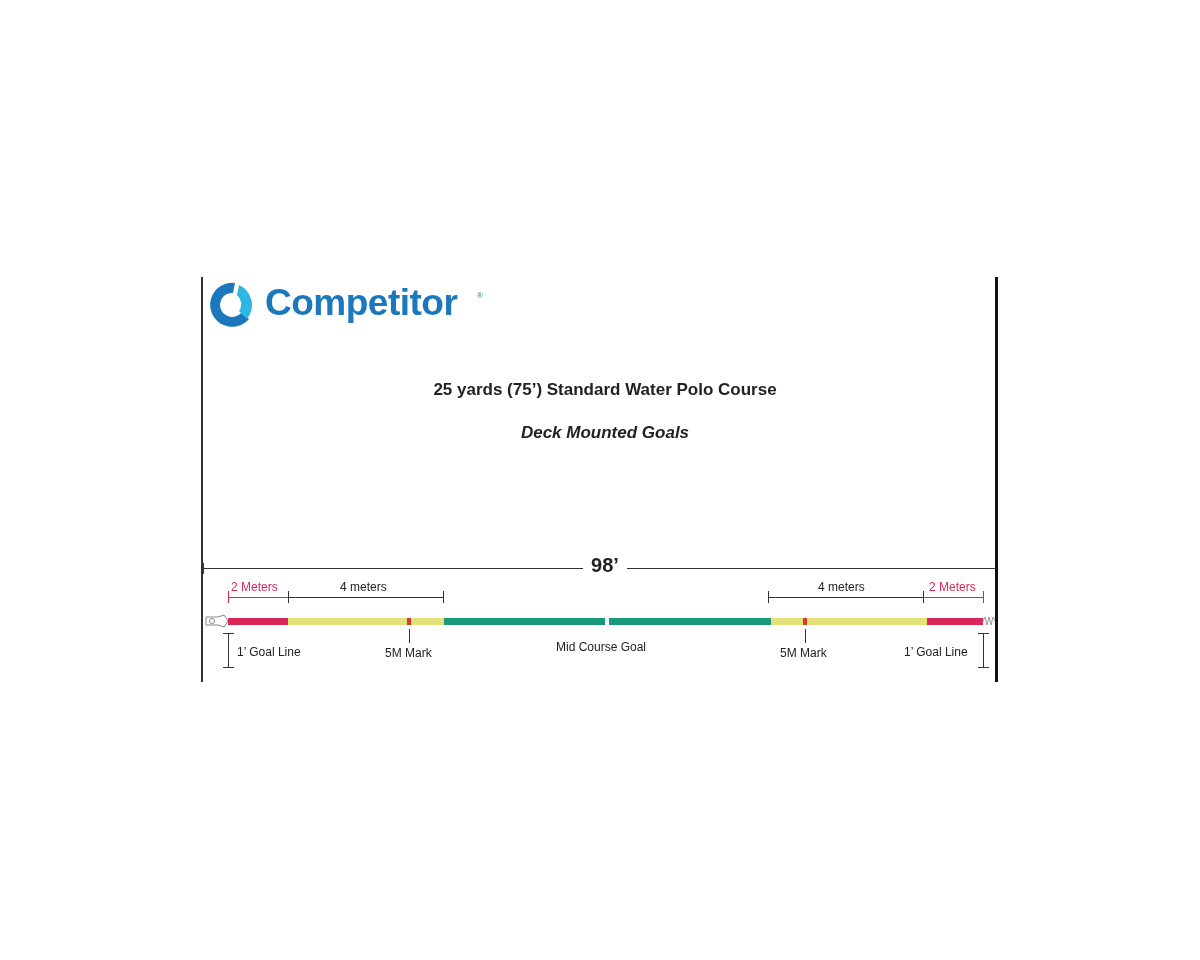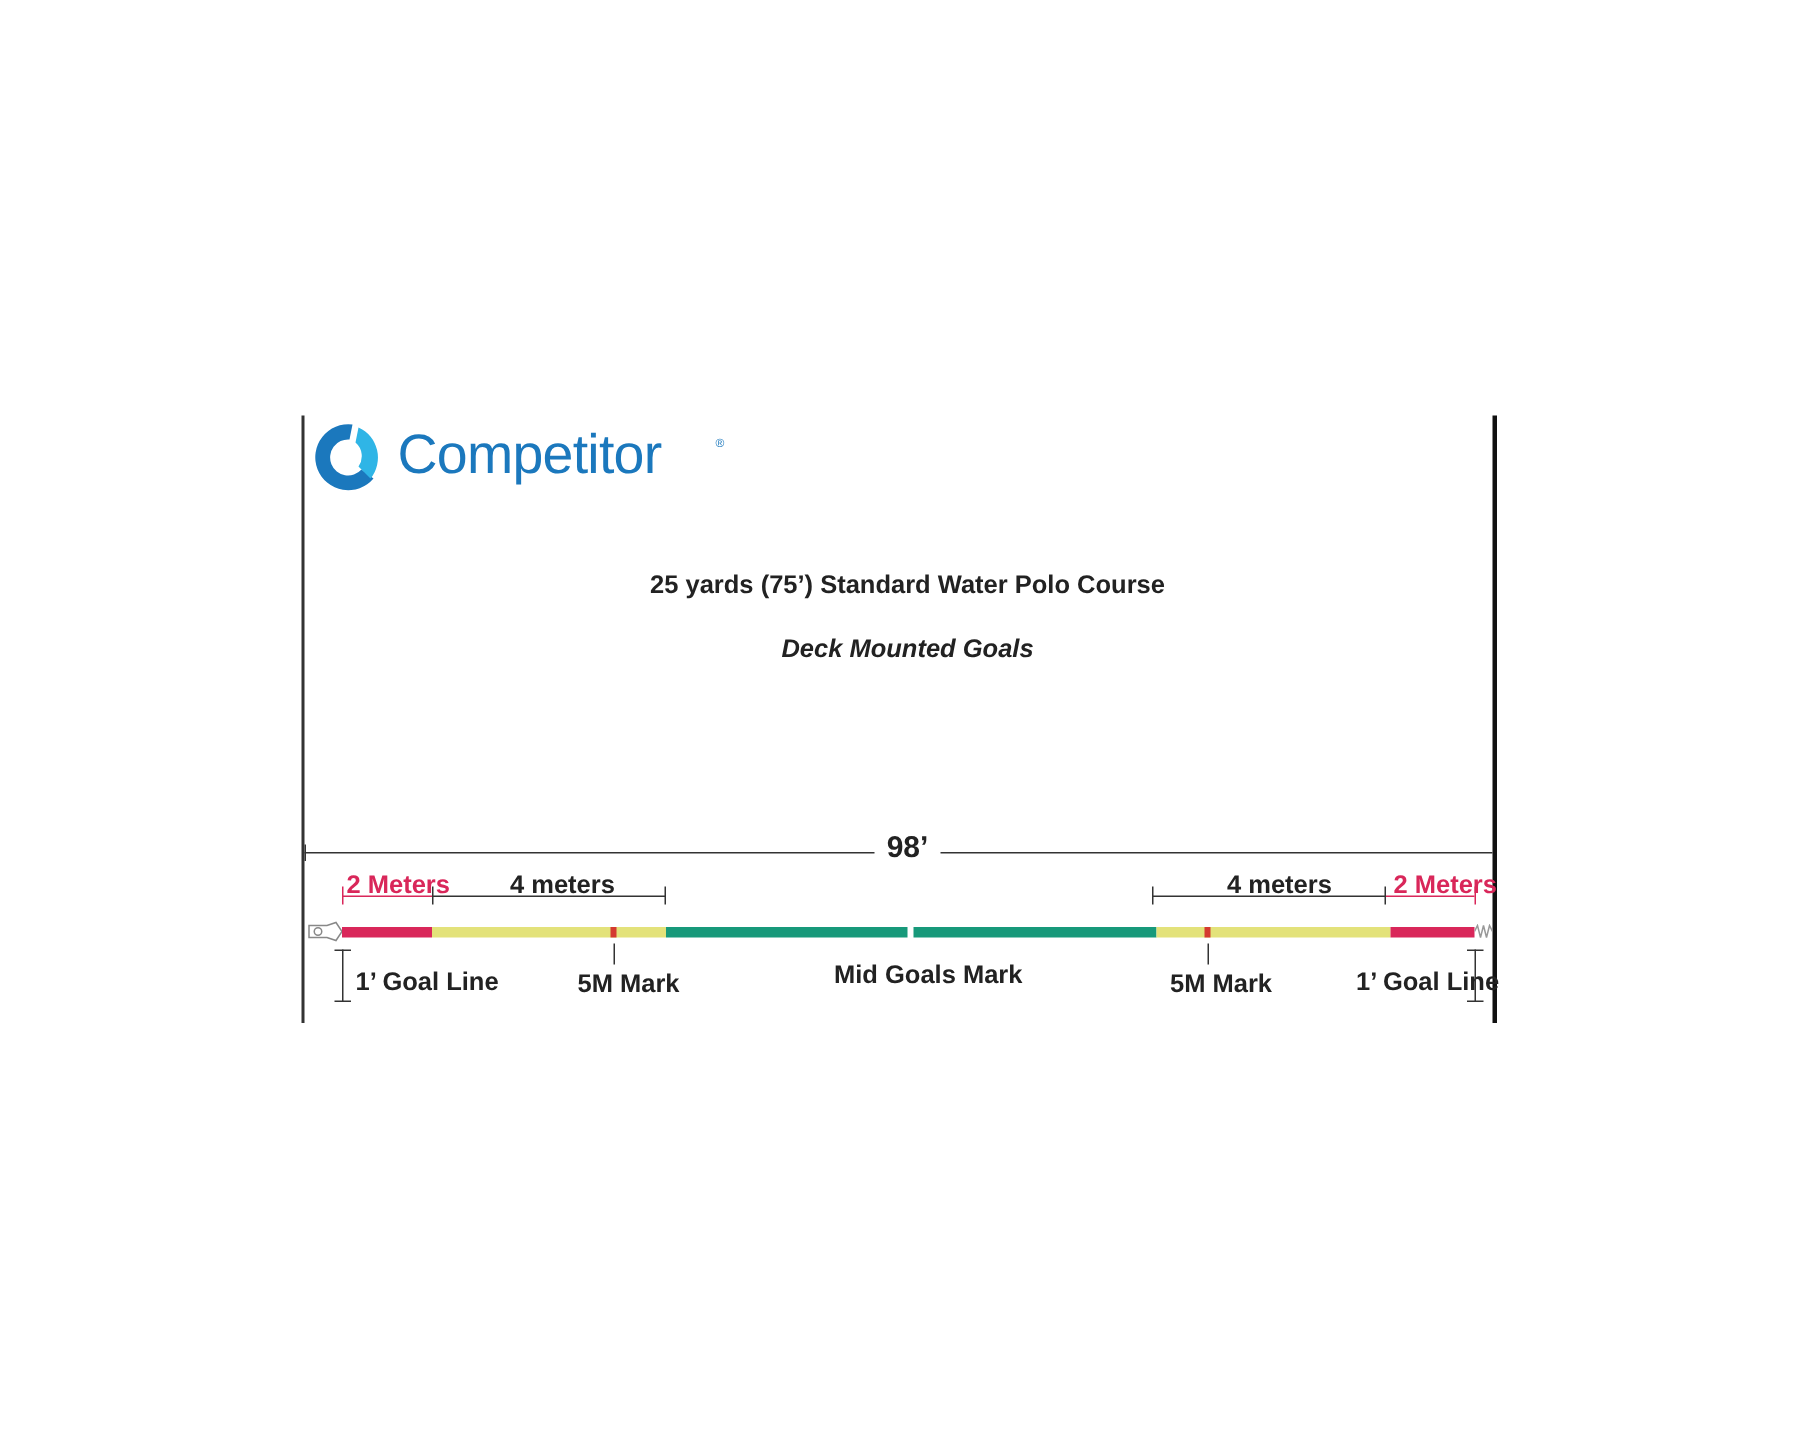--- a/index.html
+++ b/index.html
@@ -2,37 +2,37 @@
 <html><head>
 <meta charset="utf-8">
 <style>
   html, body { margin:0; padding:0; background:#ffffff; }
   body { width:1200px; height:960px; position:relative; overflow:hidden; font-family:"Liberation Sans", sans-serif; }
   .abs { position:absolute; }
   .vline-left { left:201px; top:277px; width:2px; height:405px; background:#333; }
   .vline-right { left:995px; top:277px; width:3px; height:405px; background:#111; }
 
   .logo { left:205px; top:279px; width:300px; height:52px; }
-  .logo-text { position:absolute; left:60px; top:2px; font-size:37px; font-weight:normal; color:#1b78bd; letter-spacing:-0.5px; line-height:44px;text-align:center; }
+  .logo-text { position:absolute; left:60px; top:2px; font-size:37px; font-weight:bold; color:#1b78bd; letter-spacing:-0.5px; line-height:44px;text-align:center; }
   .logo-reg { position:absolute; left:272px; top:12px; font-size:8px; color:#1b78bd; }
 
   .title { left:300px; width:610px; text-align:center; font-weight:bold; font-size:17px; color:#222; }
   .title1 { top:380px; }
   .title2 { top:423px;font-style:italic; }
 
   .dim-line { height:1px; background:#333; }
   .dim-label { font-weight:bold; font-size:20px; color:#222; background:#fff; padding:0 8px; }
 
   .seg { height:7px; top:618px; }
   .red { background:#d9275a; }
   .yellow { background:#e3e27a; }
   .green { background:#17997a; }
   .mark { background:#d43a2f; }
 
-  .lbl { font-weight:bold; font-size:17px; color:#222; white-space:nowrap; }
+  .lbl { font-weight:normal; font-size:12px; color:#222; white-space:nowrap; }
   .lbl-red { color:#d9275a; }
 
   .bracket-h { height:1px; }
   .tick { width:1px; }
 </style>
 </head>
 <body>
 
 <div class="abs vline-left"></div>
 <div class="abs vline-right"></div>
@@ -88,21 +88,21 @@
 </svg>
 
 <div class="abs" style="left:228px; top:633px; width:1px; height:35px; background:#333;"></div>
 <div class="abs" style="left:223px; top:633px; width:11px; height:1px; background:#333;"></div>
 <div class="abs" style="left:223px; top:667px; width:11px; height:1px; background:#333;"></div>
 <div class="abs lbl" style="left:237px; top:645px;">1’ Goal Line</div>
 
 <div class="abs" style="left:409px; top:629px; width:1px; height:14px; background:#333;"></div>
 <div class="abs lbl" style="left:385px; top:646px;">5M Mark</div>
 
-<div class="abs lbl" style="left:556px; top:640px;">Mid Goals Mark</div>
+<div class="abs lbl" style="left:556px; top:640px;">Mid Course Goal</div>
 
 <div class="abs" style="left:805px; top:629px; width:1px; height:14px; background:#333;"></div>
 <div class="abs lbl" style="left:780px; top:646px;">5M Mark</div>
 
 <div class="abs lbl" style="left:904px; top:645px;">1’ Goal Line</div>
 <div class="abs" style="left:983px; top:633px; width:1px; height:35px; background:#333;"></div>
 <div class="abs" style="left:978px; top:633px; width:11px; height:1px; background:#333;"></div>
 <div class="abs" style="left:978px; top:667px; width:11px; height:1px; background:#333;"></div>
 
 </body></html>

